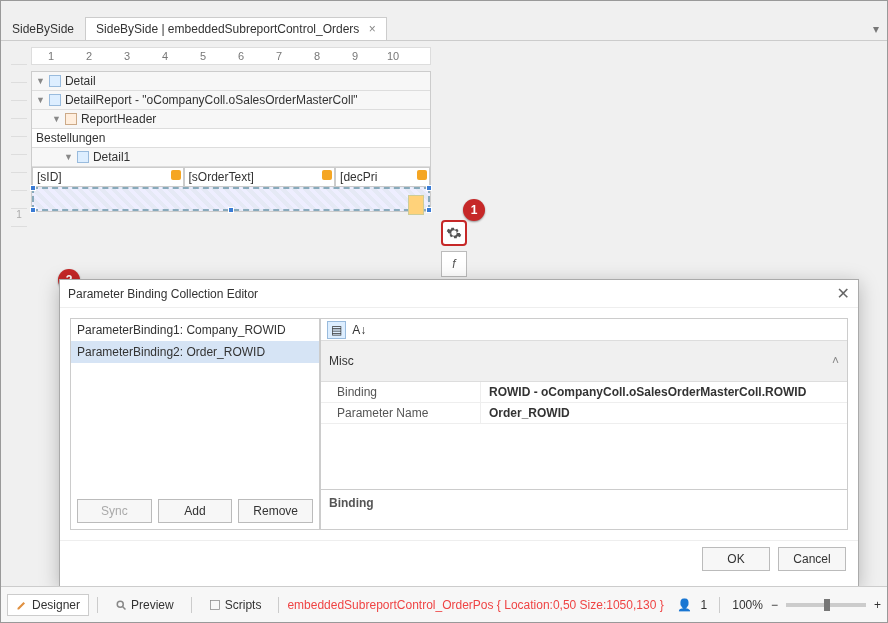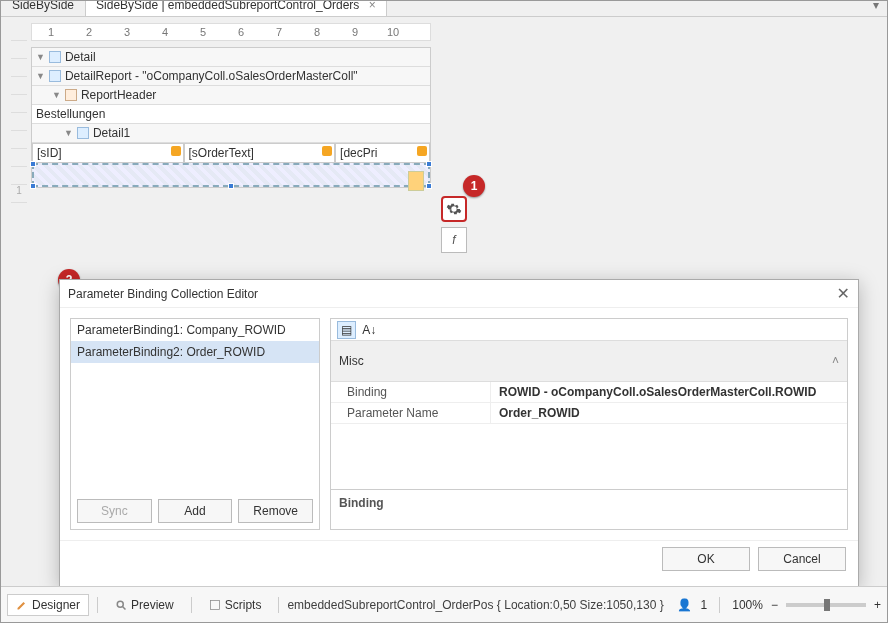--- a/index.html
+++ b/index.html
@@ -1,18 +1,18 @@
 <!DOCTYPE html>
 <html><head>
 <meta charset="utf-8">
 <style>
   *{box-sizing:border-box;margin:0;padding:0;font-family:"Segoe UI",Tahoma,sans-serif;font-size:12px;color:#333}
   body{background:#f0f0f0;width:888px;height:623px;overflow:hidden;position:relative;border:1px solid #999}
   
-  .tabs{height:16px;background:#f0f0f0;border-bottom:1px solid #ccc;display:flex;align-items:flex-end}
+  .tabs{height:40px;background:#f0f0f0;border-bottom:1px solid #ccc;display:flex;align-items:flex-end}
   .tab{padding:4px 10px;border:1px solid transparent;border-bottom:none;cursor:pointer}
   .tab.active{background:#fff;border-color:#ccc}
   .tab .x{margin-left:6px;color:#888}
   .tabs .chev{margin-left:auto;padding:4px 8px;color:#777}
   
   .surface{position:relative;background:#f0f0f0;height:250px}
   .ruler-h{position:absolute;left:30px;top:6px;height:18px;width:400px;background:#fff;border:1px solid #ddd;display:flex;align-items:center}
   .ruler-h span{flex:none;width:38px;text-align:center;color:#777;font-size:11px}
   .vbar{position:absolute;left:10px;top:6px;width:16px;height:240px;background:#f0f0f0}
   .vtick{height:18px;border-bottom:1px solid #ddd;color:#aaa;font-size:10px;text-align:center}
@@ -28,43 +28,43 @@
   .subreport .docicon{position:absolute;right:4px;top:6px;width:16px;height:20px;background:#ffd27a;border:1px solid #cc9}
   .sel-handle{position:absolute;width:6px;height:6px;background:#3a7bd5;border:1px solid #fff}
   .badge{position:absolute;width:22px;height:22px;border-radius:50%;background:#c62828;color:#fff;display:flex;align-items:center;justify-content:center;font-weight:bold;font-size:12px;box-shadow:0 1px 2px rgba(0,0,0,.4)}
   .gearbtn{position:absolute;width:26px;height:26px;border:2px solid #c62828;border-radius:4px;background:#fff;display:flex;align-items:center;justify-content:center;cursor:pointer}
   .gearbtn svg{width:16px;height:16px;fill:#555}
   .fxbtn{position:absolute;width:26px;height:26px;border:1px solid #bbb;background:#fff;display:flex;align-items:center;justify-content:center;font-style:italic;color:#555;cursor:pointer}
   
   .dialog{position:absolute;left:58px;top:278px;width:800px;height:308px;background:#fff;border:1px solid #aaa;box-shadow:0 4px 18px rgba(0,0,0,.25)}
   .dlg-head{height:28px;display:flex;align-items:center;padding:0 8px;border-bottom:1px solid #eee}
   .dlg-head .close{margin-left:auto;font-size:16px;color:#666;cursor:pointer}
-  .dlg-body{display:flex;height:232px;padding:10px;gap:10px}
+  .dlg-body{display:flex;height:232px;padding:10px;}
   .listpane{width:250px;border:1px solid #ccc;background:#fff;display:flex;flex-direction:column}
   .listitem{padding:4px 6px;cursor:pointer}
   .listitem.sel{background:#d6e4f5}
   .listbtns{margin-top:auto;display:flex;gap:6px;padding:6px}
   .btn{flex:1;height:24px;border:1px solid #bbb;background:#f7f7f7;cursor:pointer;display:flex;align-items:center;justify-content:center}
   .btn.disabled{color:#aaa;cursor:default}
   .proppane{flex:1;border:1px solid #ccc;display:flex;flex-direction:column}
   .proptools{height:22px;border-bottom:1px solid #ddd;display:flex;align-items:center;gap:6px;padding:0 6px;color:#777}
   .propsect{background:#f0f0f0;padding:13px 8px;border-bottom:1px solid #ddd;display:flex}
   .propsect .chev2{margin-left:auto;color:#888}
   .proprow{display:flex;border-bottom:1px solid #eee}
   .proprow .k{width:160px;padding:3px 16px;color:#555;border-right:1px solid #eee}
   .proprow .v{flex:1;padding:3px 8px;font-weight:bold}
   .descpane{border-top:1px solid #ccc;padding:6px 8px;font-weight:bold;color:#555;height:40px}
   .dlg-foot{height:36px;display:flex;align-items:center;justify-content:flex-end;gap:8px;padding:0 12px;border-top:1px solid #eee}
-  .dlg-foot .btn{flex:none;width:88px}
+  .dlg-foot .btn{flex:none;width:68px}
   
   .bottombar{position:absolute;left:0;right:0;bottom:0;height:36px;background:#f7f7f7;border-top:1px solid #ccc;display:flex;align-items:center;padding:0 6px;gap:4px}
   .bb-tab{padding:3px 8px;border:1px solid transparent;display:flex;align-items:center;gap:4px;cursor:pointer}
   .bb-tab.active{border-color:#ccc;background:#fff}
   .sep{width:1px;height:16px;background:#ccc;margin:0 4px}
-  .bb-status{color:#404040}
+  .bb-status{color:#ef4444}
   .bb-right{margin-left:auto;display:flex;align-items:center;gap:8px}
   .person{color:#c62828}
   .zoom-track{width:80px;height:4px;background:#ccc;position:relative}
   .zoom-thumb{position:absolute;left:38px;top:-4px;width:6px;height:12px;background:#777}
   .ico-sm{width:12px;height:12px;display:inline-block}
 </style>
 </head>
 <body>
 
 <div class="tabs">

